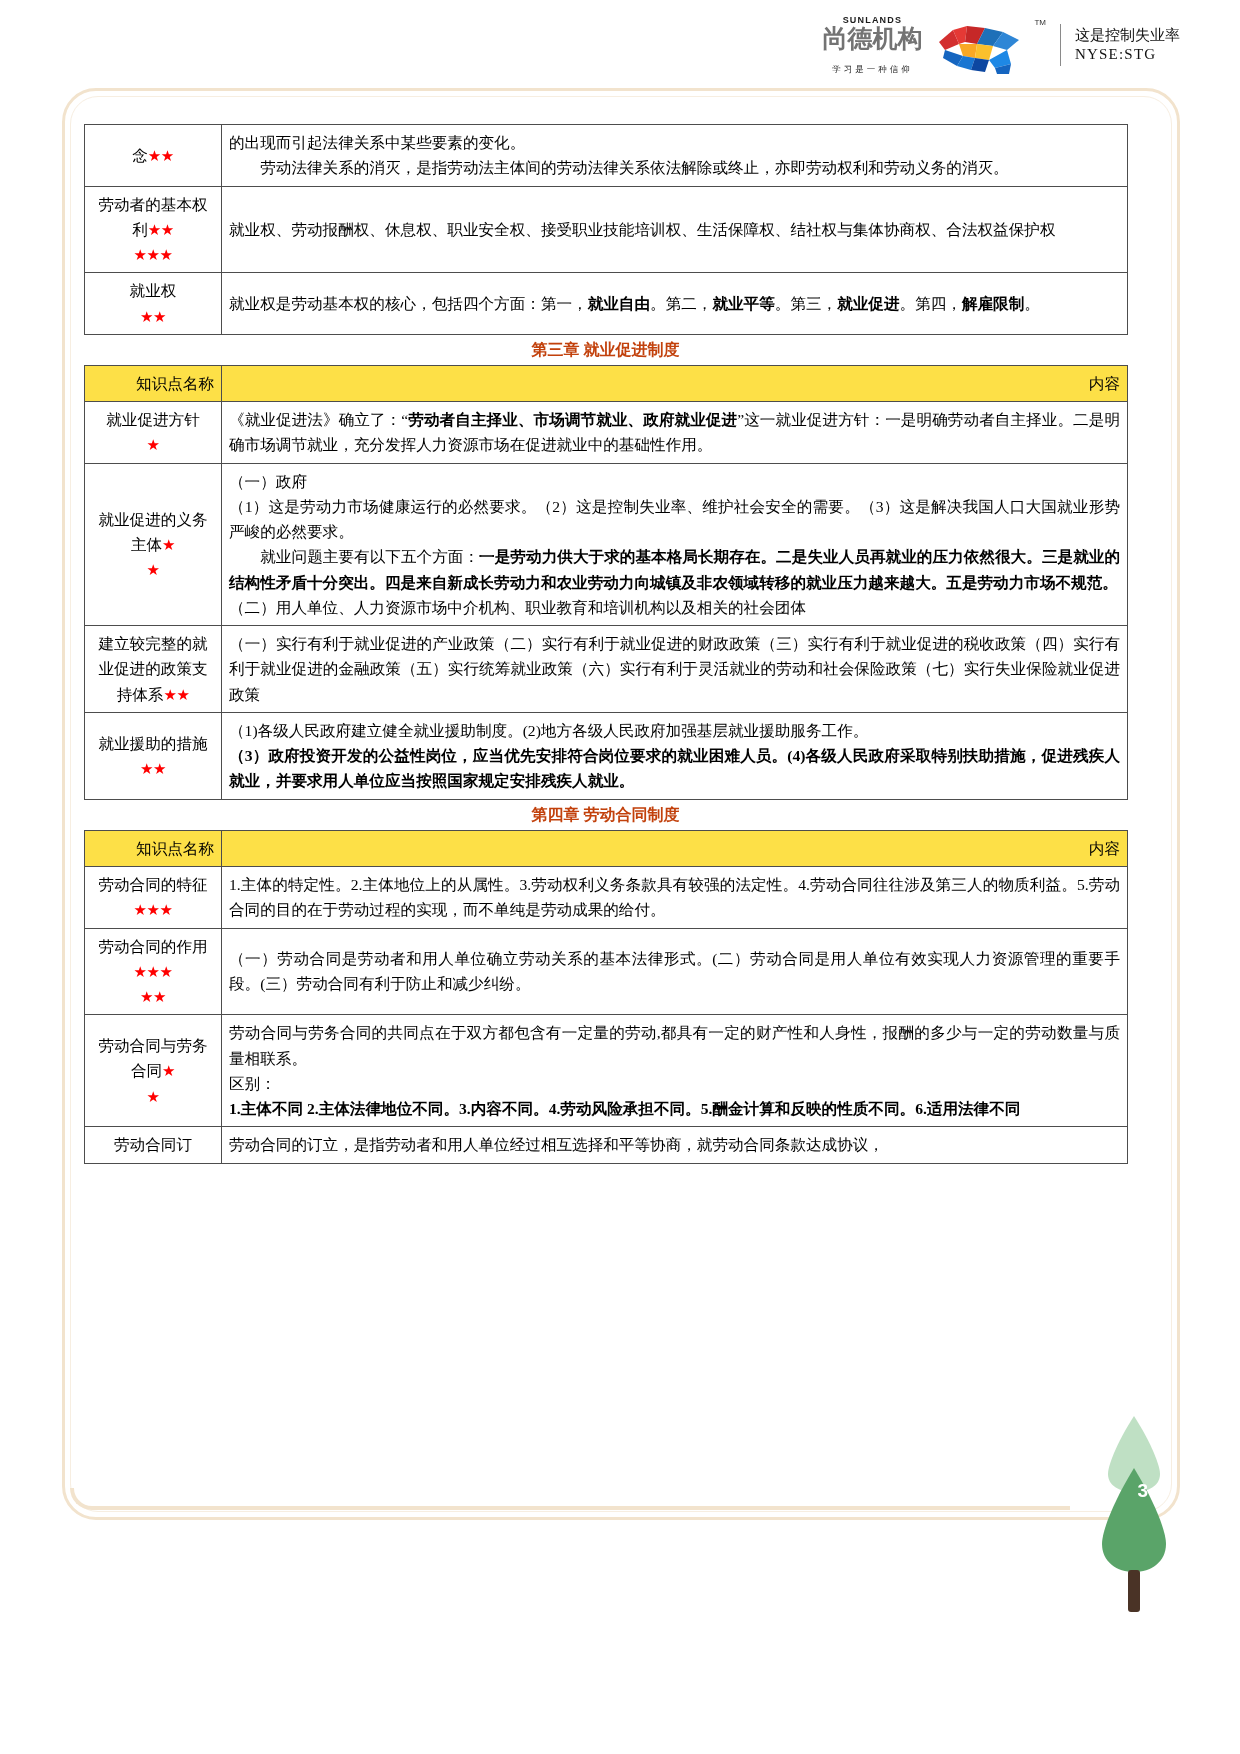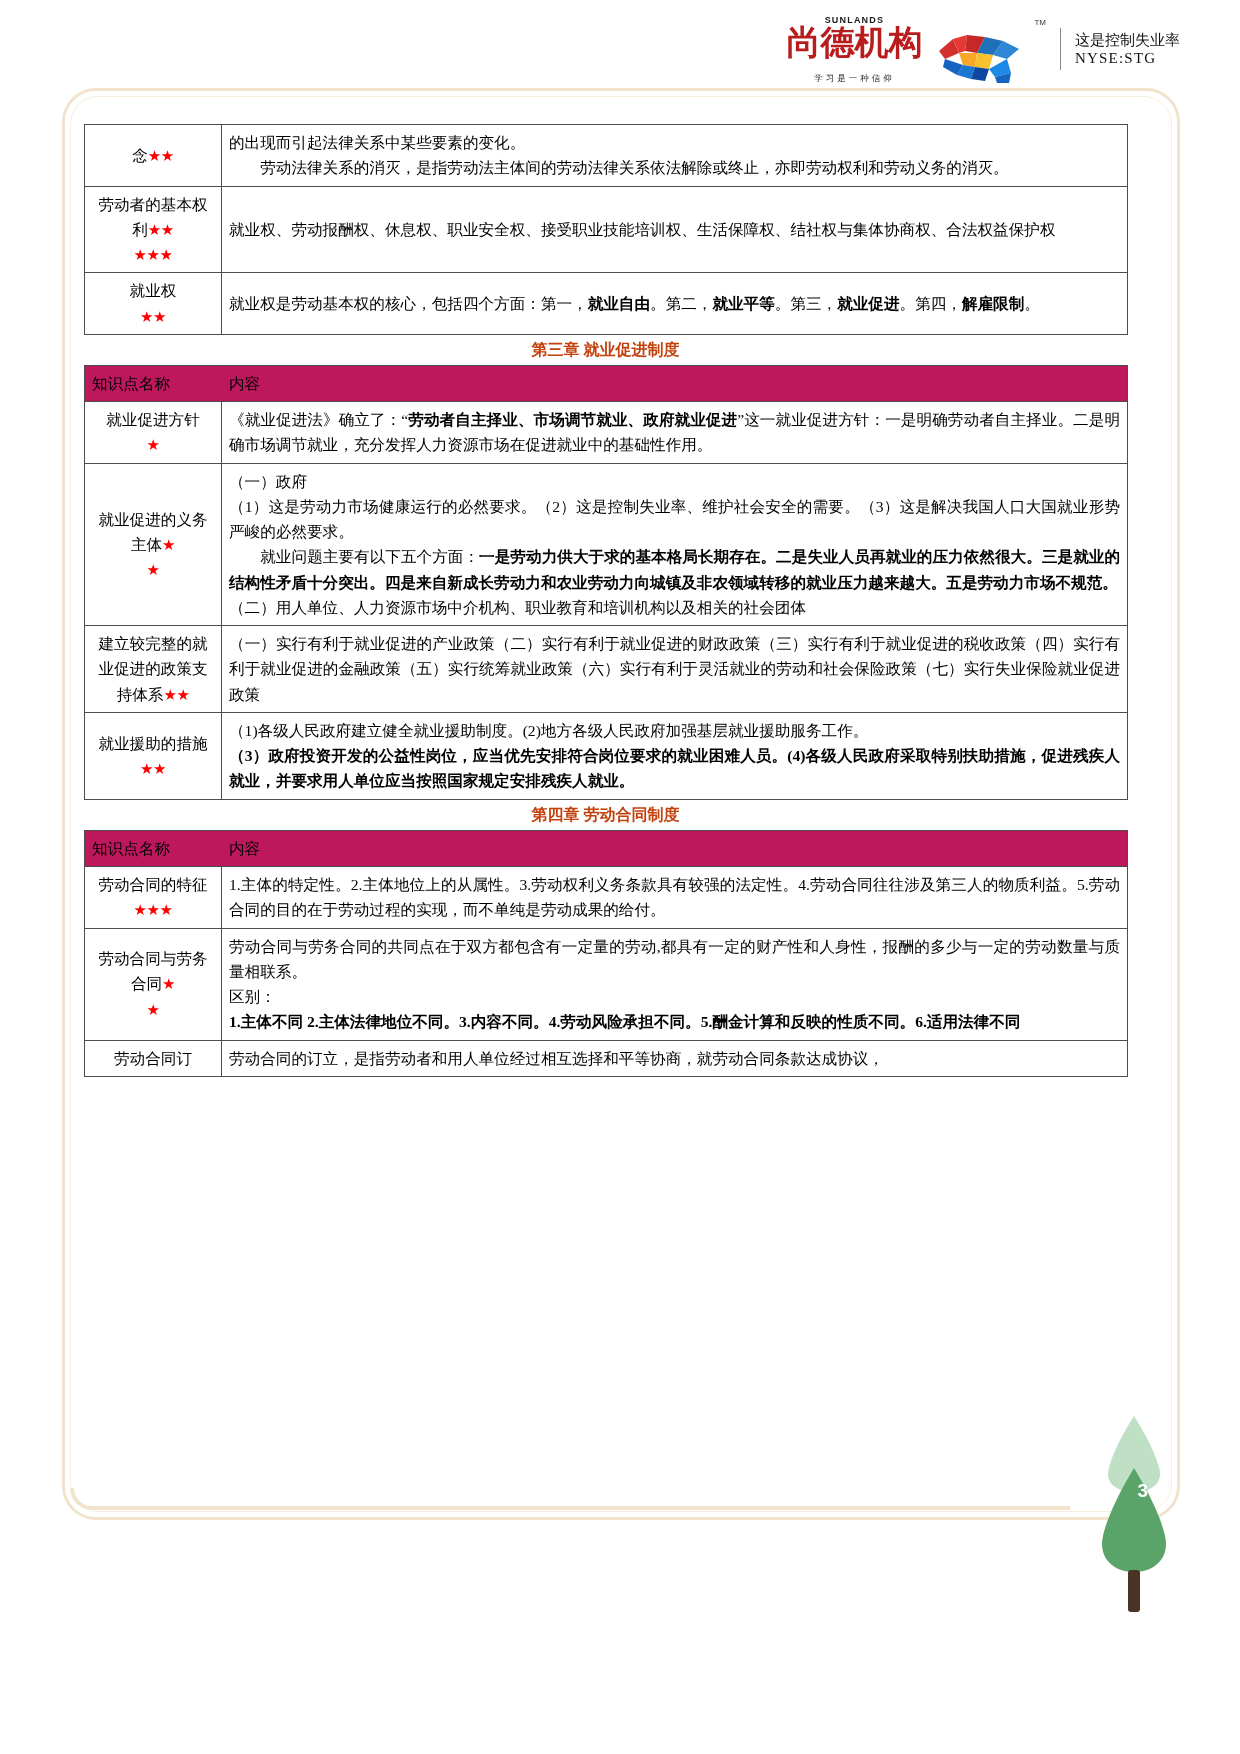--- a/index.html
+++ b/index.html
@@ -75,23 +75,23 @@
   }
   .logo-en {
     font-size: 9px;
     letter-spacing: 1.2px;
     color: #1a1a1a;
     font-family: "Liberation Sans", sans-serif;
     font-weight: bold;
     margin-bottom: 1px;
   }
   .logo-cn {
-    font-size: 34px;
+    font-size: 25px;
     font-weight: bold;
-    color: #b91c1c;
+    color: #737373;
     letter-spacing: 0px;
     font-family: "Liberation Serif", serif;
   }
   .logo-slogan {
     font-size: 8.5px;
     color: #222222;
     letter-spacing: 3px;
     margin-top: 14px;
     font-family: "Liberation Serif", serif;
   }
@@ -158,22 +158,22 @@
   .keycell {
     text-align: center;
     font-family: "Liberation Serif", "DejaVu Serif", serif;
     line-height: 1.62;
   }
   .valcell {
     text-align: justify;
     font-family: "Liberation Serif", "DejaVu Serif", serif;
   }
   .hdr td {
-    background: #be185d;
-    text-align: left;
+    background: #fde047;
+    text-align: right;
     font-family: "Liberation Serif", serif;
     padding: 3px 7px;
   }
   .star { color: #ff0000; font-size: 15px; letter-spacing: -0.5px; }
   .b { font-weight: bold; }
   .indent { display: inline-block; width: 2em; }
 
   .chapter-title {
     text-align: center;
     font-weight: bold;
@@ -323,20 +323,26 @@
             <td>知识点名称</td>
             <td>内容</td>
           </tr>
           <tr>
             <td class="keycell"><span>劳动合同的特征</span><span class="star">★★★</span></td>
             <td class="valcell">
               <div><span>1.主体的特定性。2.主体地位上的从属性。3.劳动权利义务条款具有较强的法定性。4.劳动合同往往涉及第三人的物质利益。5.劳动合同的目的在于劳动过程的实现，而不单纯是劳动成果的给付。</span></div>
             </td>
           </tr>
           <tr>
+            <td class="keycell"><span>劳动合同的作用</span><span class="star">★★★</span><br><span class="star">★★</span></td>
+            <td class="valcell">
+              <div><span> （一）劳动合同是劳动者和用人单位确立劳动关系的基本法律形式。(二）劳动合同是用人单位有效实现人力资源管理的重要手段。(三）劳动合同有利于防止和减少纠纷。</span></div>
+            </td>
+          </tr>
+          <tr>
             <td class="keycell"><span>劳动合同与劳务合同</span><span class="star">★</span><br><span class="star">★</span></td>
             <td class="valcell">
               <div><span>劳动合同与劳务合同的共同点在于双方都包含有一定量的劳动,都具有一定的财产性和人身性，报酬的多少与一定的劳动数量与质量相联系。</span></div>
               <div><span>区别：</span></div>
               <div><span class="b">1.主体不同 2.主体法律地位不同。3.内容不同。4.劳动风险承担不同。5.酬金计算和反映的性质不同。6.适用法律不同</span></div>
             </td>
           </tr>
           <tr>
             <td class="keycell"><span>劳动合同订</span></td>
             <td class="valcell">

